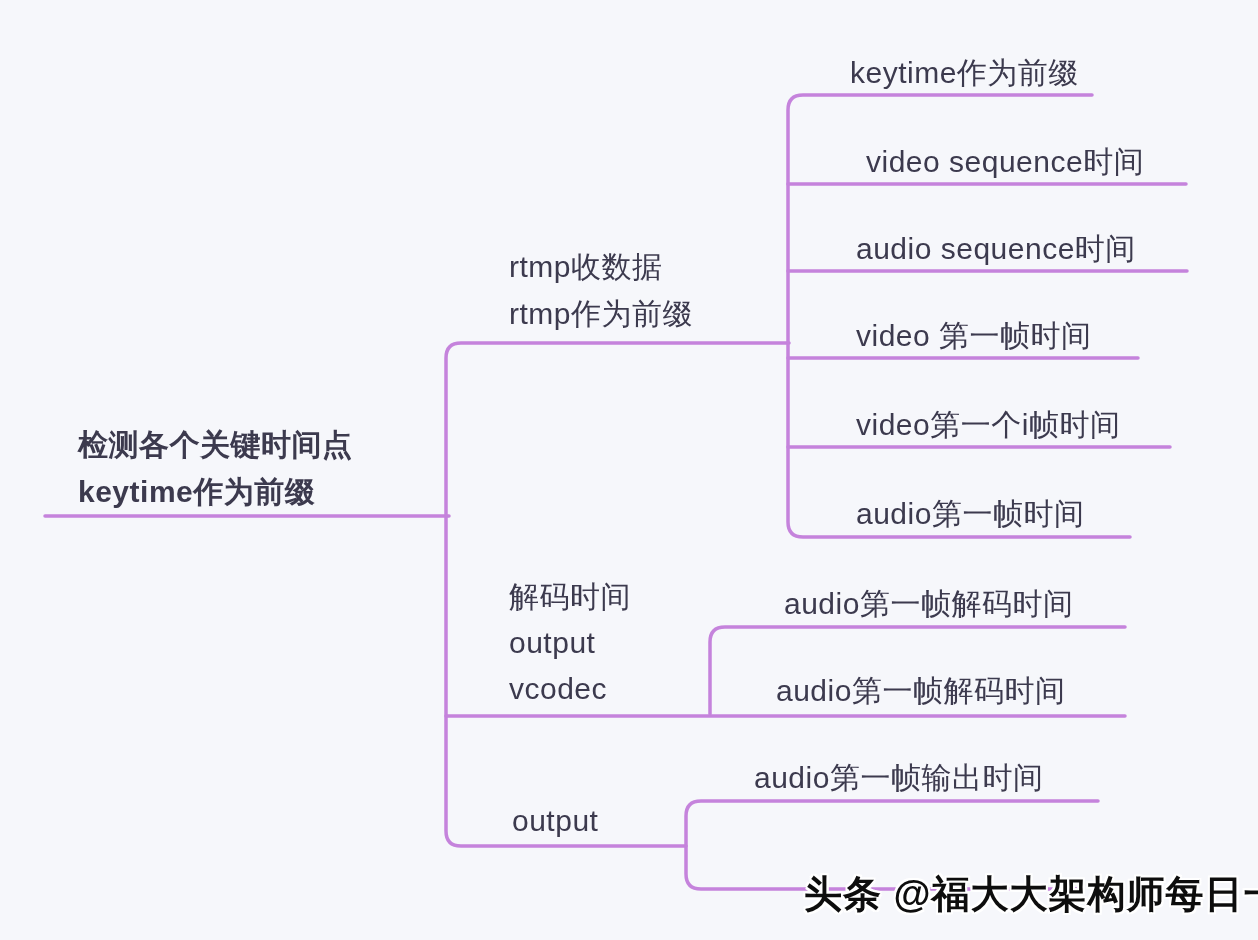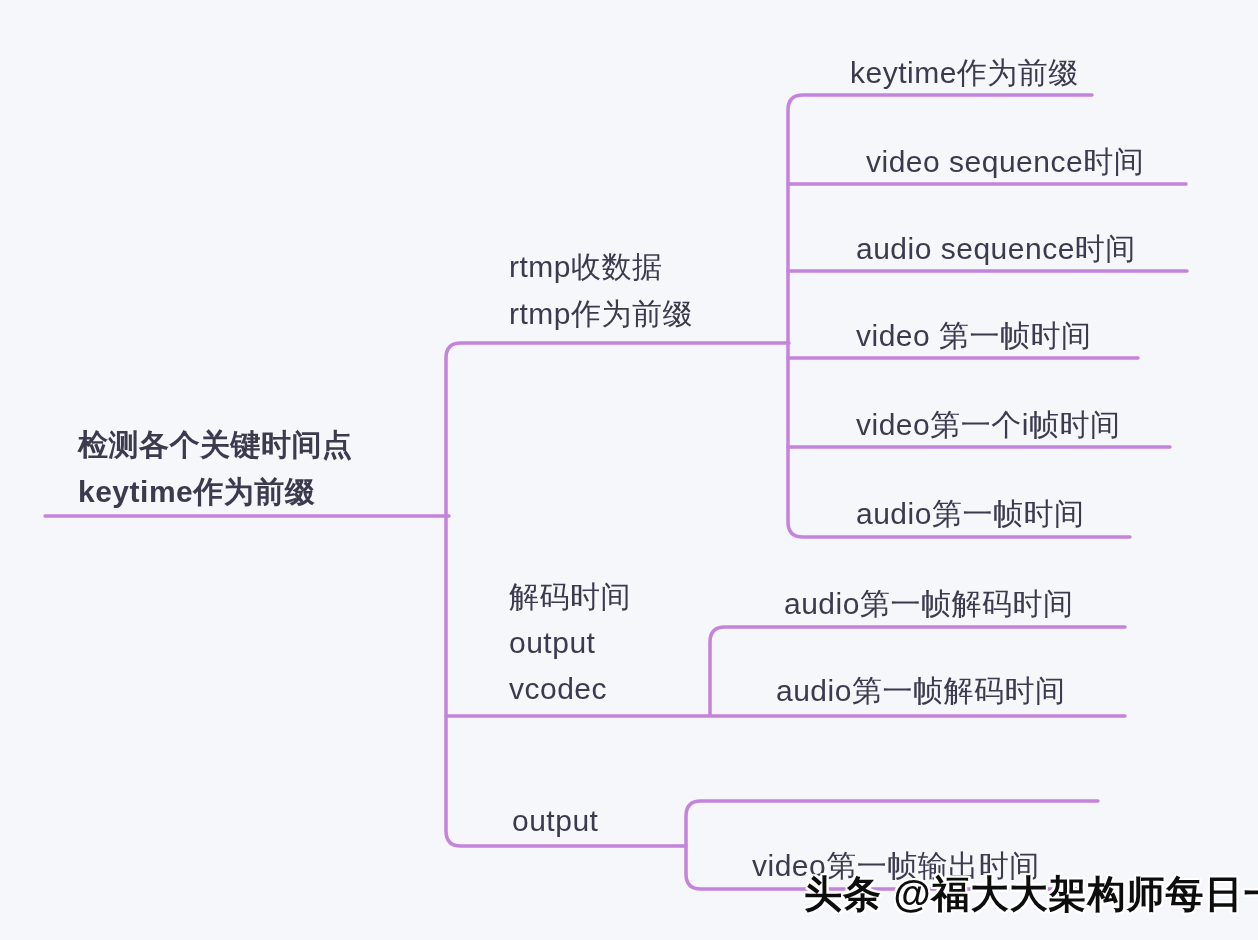--- a/index.html
+++ b/index.html
@@ -102,17 +102,17 @@
   <div class="node p-leaf-r0">keytime作为前缀</div>
   <div class="node p-leaf-r1">video sequence时间</div>
   <div class="node p-leaf-r2">audio sequence时间</div>
   <div class="node p-leaf-r3">video 第一帧时间</div>
   <div class="node p-leaf-r4">video第一个i帧时间</div>
   <div class="node p-leaf-r5">audio第一帧时间</div>
 
   <div class="node p-leaf-d0">audio第一帧解码时间</div>
   <div class="node p-leaf-d1">audio第一帧解码时间</div>
 
-  <div class="node p-leaf-o1">video第一帧输出时间</div>
+  <div class="node p-leaf-o0">audio第一帧输出时间</div>
 
   <div class="watermark">头条 @福大大架构师每日一题</div>
 
 </div>
 
 </body></html>

